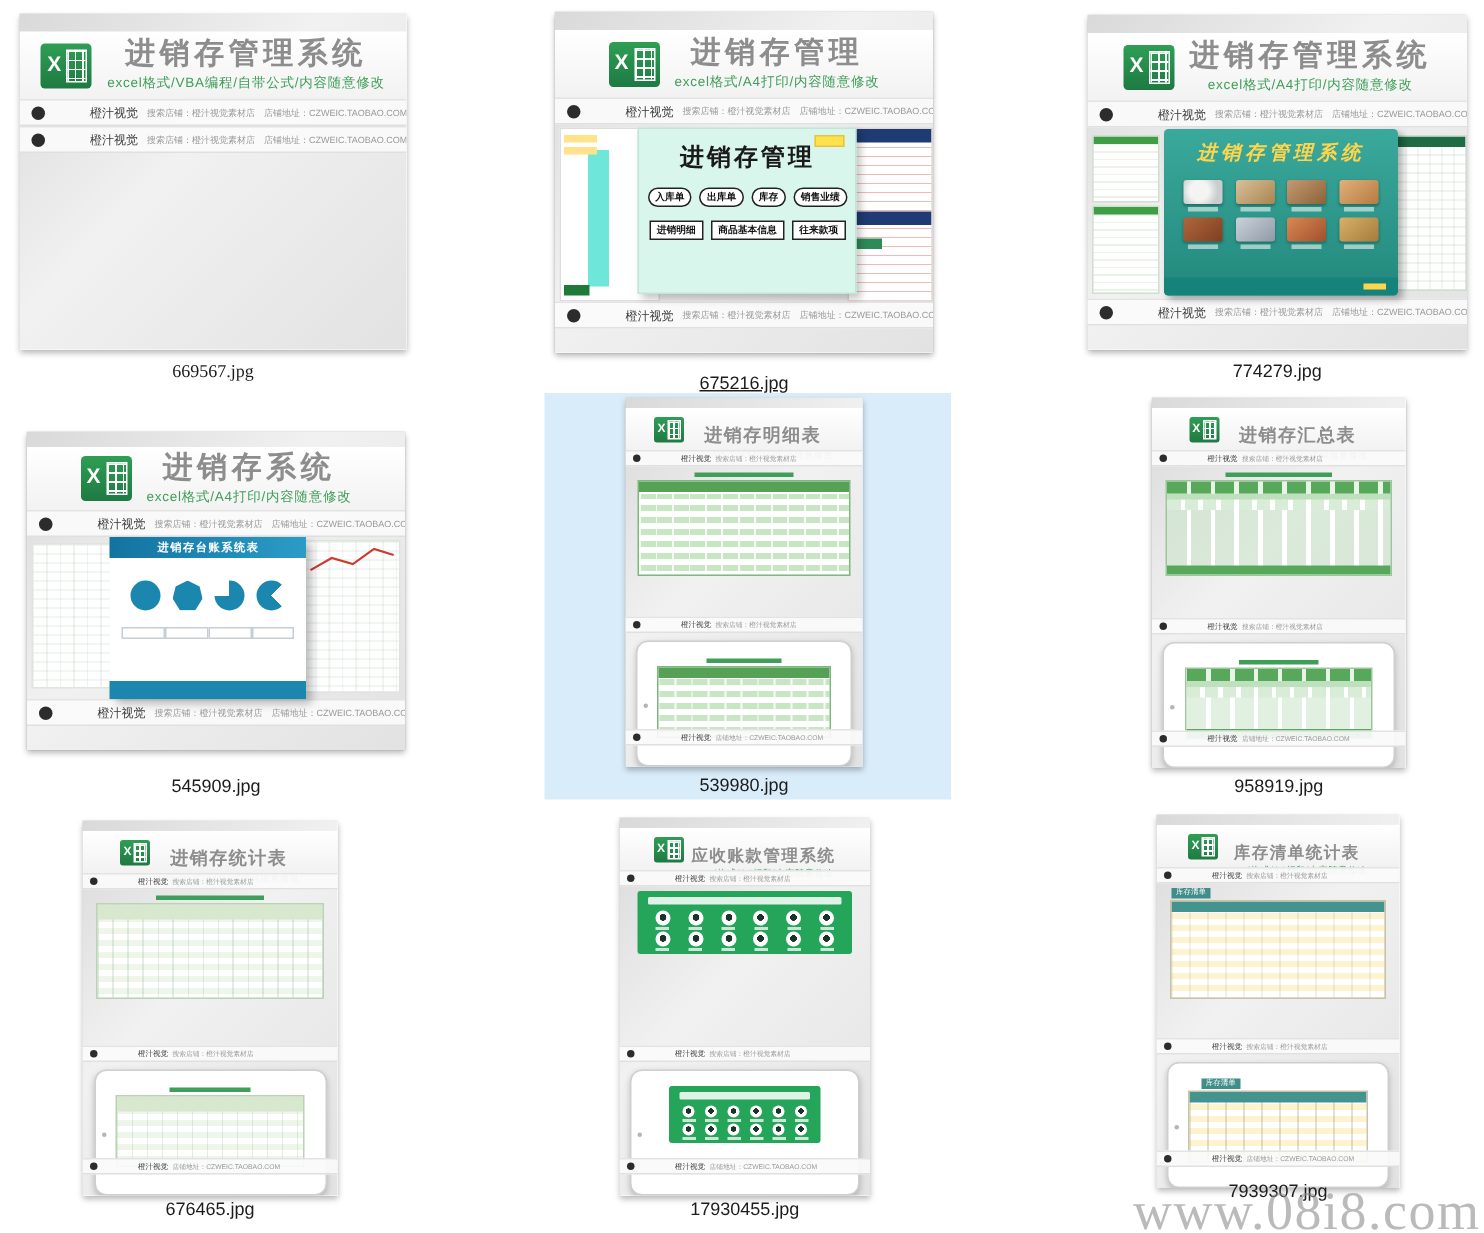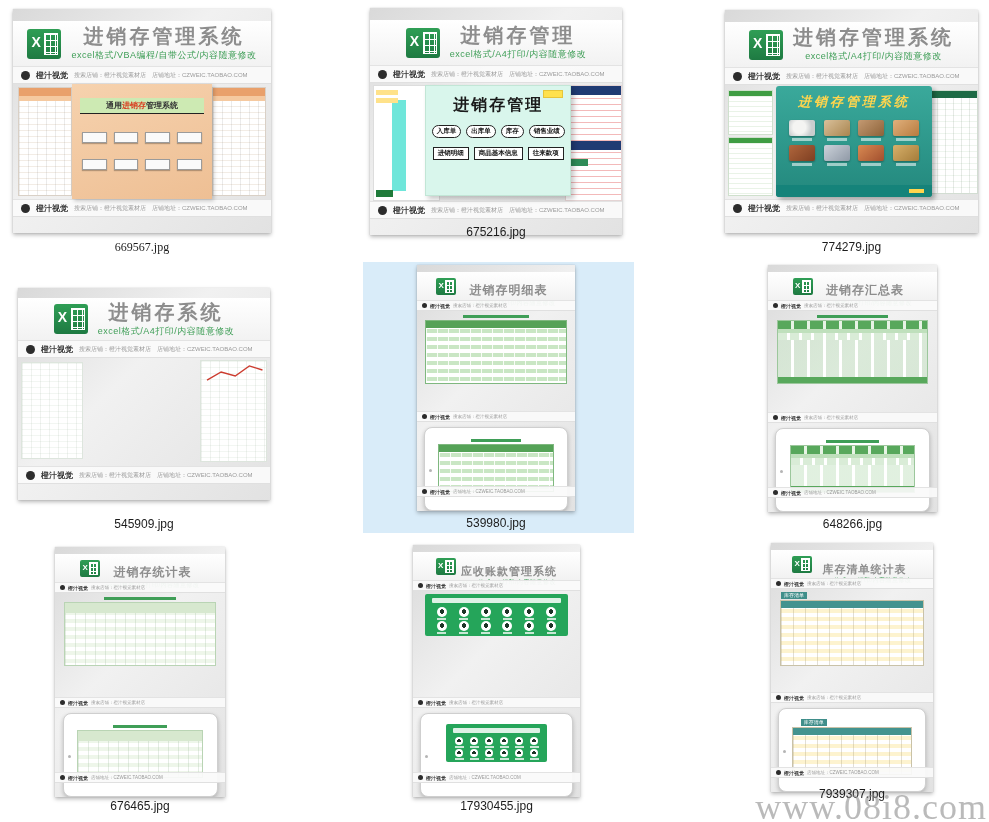--- a/index.html
+++ b/index.html
@@ -36,21 +36,21 @@
         repeating-linear-gradient(90deg,#fff 0 1px,transparent 1px 5px);}
   .p-tt{display:flex;flex-direction:column;align-items:center;}
   .p-title{font-size:20px;font-weight:bold;color:#8d8d8d;letter-spacing:3px;line-height:1.1;}
   .p-sub{font-size:9px;color:#3f9e57;letter-spacing:.5px;margin-top:2px;}
   .brand{
     height:16px;flex:0 0 auto;background:rgba(250,250,250,.95);
     border-top:1px solid #e3e3e3;border-bottom:1px solid #e0e0e0;
     display:flex;align-items:center;padding:0 8px;gap:6px;
   }
   .b-dot{width:9px;height:9px;border-radius:50%;background:#2c2c2c;flex:0 0 auto;}
-  .b-name{font-size:8px;font-weight:bold;color:#3a3a3a;white-space:nowrap;}
+  .b-name{font-size:8px;font-weight:normal;color:#3a3a3a;white-space:nowrap;margin-left:24px;}
   .b-info{font-size:6px;color:#9a9a9a;white-space:nowrap;}
   .p-main{position:relative;flex:1 1 auto;}
   .p-bot{height:16px;flex:0 0 auto;}
   
   .sm .p-head{margin-top:7px;height:28px;gap:5px;}
   .sm .xl{width:20px;height:17px;border-radius:2px;}
   .sm .xl-x{left:2px;top:4px;font-size:8px;}
   .sm .xl-grid{right:2px;top:2px;bottom:2px;width:7px;
       background:repeating-linear-gradient(180deg,#fff 0 1px,transparent 1px 4px),
                  repeating-linear-gradient(90deg,#fff 0 1px,transparent 1px 3px);}
@@ -209,41 +209,20 @@
         <div class="p-title">进销存管理系统</div>
         <div class="p-sub">excel格式/VBA编程/自带公式/内容随意修改</div>
       </div>
     </div>
     <div class="brand">
       <span class="b-dot"></span>
       <span class="b-name">橙汁视觉</span>
       <span class="b-info">搜索店铺：橙汁视觉素材店</span>
       <span class="b-info">店铺地址：CZWEIC.TAOBAO.COM</span>
     </div>
-    <div class="p-main">
-      <div class="mini stripes-warm" style="left:2%;top:3%;width:20%;height:93%;"></div>
-      <div class="mini stripes-warm" style="right:2%;top:3%;width:20%;height:93%;"></div>
-      <div class="t1-panel">
-        <div class="t1-bar">
-          <span>通用</span>
-            <span class="red">进销存</span>
-            <span>管理系统</span>
-        </div>
-        <div class="t1-btns">
-          <span class="t1-btn"></span>
-            <span class="t1-btn"></span>
-            <span class="t1-btn"></span>
-            <span class="t1-btn"></span>
-          <span class="t1-btn"></span>
-            <span class="t1-btn"></span>
-            <span class="t1-btn"></span>
-            <span class="t1-btn"></span>
-        </div>
-      </div>
-    </div>
     <div class="brand">
       <span class="b-dot"></span>
       <span class="b-name">橙汁视觉</span>
       <span class="b-info">搜索店铺：橙汁视觉素材店</span>
       <span class="b-info">店铺地址：CZWEIC.TAOBAO.COM</span>
     </div>
     <div class="p-bot"></div>
   </div>
   <div class="fname" style="top:231px;font-family:Liberation Serif, serif;">669567.jpg</div>
 </div>
@@ -291,21 +270,21 @@
       </div>
     </div>
     <div class="brand">
       <span class="b-dot"></span>
       <span class="b-name">橙汁视觉</span>
       <span class="b-info">搜索店铺：橙汁视觉素材店</span>
       <span class="b-info">店铺地址：CZWEIC.TAOBAO.COM</span>
     </div>
     <div class="p-bot"></div>
   </div>
-  <div class="fname" style="top:217px;">675216.jpg</div>
+  <div class="fname" style="top:240px;text-decoration:underline;">675216.jpg</div>
 </div>
 
 <div class="item" style="left:725px;top:10px;width:253px;height:244px;">
   <div class="poster" style="height:223px;">
     <div class="p-head">
       <div class="xl">
           <span class="xl-x">X</span>
           <span class="xl-grid"></span>
         </div>
       <div class="p-tt">
@@ -368,20 +347,36 @@
       <span class="b-name">橙汁视觉</span>
       <span class="b-info">搜索店铺：橙汁视觉素材店</span>
       <span class="b-info">店铺地址：CZWEIC.TAOBAO.COM</span>
     </div>
     <div class="p-main">
       <div class="t4-bgl"></div>
       <div class="t4-bgr"></div>
       <svg class="t4-line" viewBox="0 0 60 20">
         <polyline points="2,17 16,9 30,13 44,3 57,7" fill="none" stroke="#cc3b2e" stroke-width="1.4"></polyline>
       </svg>
+      <div class="t4-card">
+        <div class="t4-head">进销存台账系统表</div>
+        <div class="t4-shapes">
+          <span class="sh circle"></span>
+          <span class="sh hept"></span>
+          <span class="sh pie"></span>
+          <span class="sh pie pie2"></span>
+        </div>
+        <div class="t4-labels">
+          <span class="t4-chip"></span>
+          <span class="t4-chip"></span>
+          <span class="t4-chip"></span>
+          <span class="t4-chip"></span>
+        </div>
+        <div class="t4-foot"></div>
+      </div>
     </div>
     <div class="brand">
       <span class="b-dot"></span>
       <span class="b-name">橙汁视觉</span>
       <span class="b-info">搜索店铺：橙汁视觉素材店</span>
       <span class="b-info">店铺地址：CZWEIC.TAOBAO.COM</span>
     </div>
     <div class="p-bot"></div>
   </div>
   <div class="fname" style="top:229px;">545909.jpg</div>
@@ -461,21 +456,21 @@
         <div class="gtitle"></div>
         <div class="gtable6"></div>
       </div>
     </div>
     <div class="brand abs">
       <span class="b-dot"></span>
       <span class="b-name">橙汁视觉</span>
       <span class="b-info">店铺地址：CZWEIC.TAOBAO.COM</span>
     </div>
   </div>
-  <div class="fname" style="top:252px;">648266.jpg</div>
+  <div class="fname" style="top:252px;">958919.jpg</div>
 </div>
 
 <div class="item" style="left:55px;top:547px;width:170px;height:266px;">
   <div class="poster sm" style="height:250px;">
     <div class="p-head">
       <div class="xl">
           <span class="xl-x">X</span>
           <span class="xl-grid"></span>
         </div>
       <div class="p-tt">

